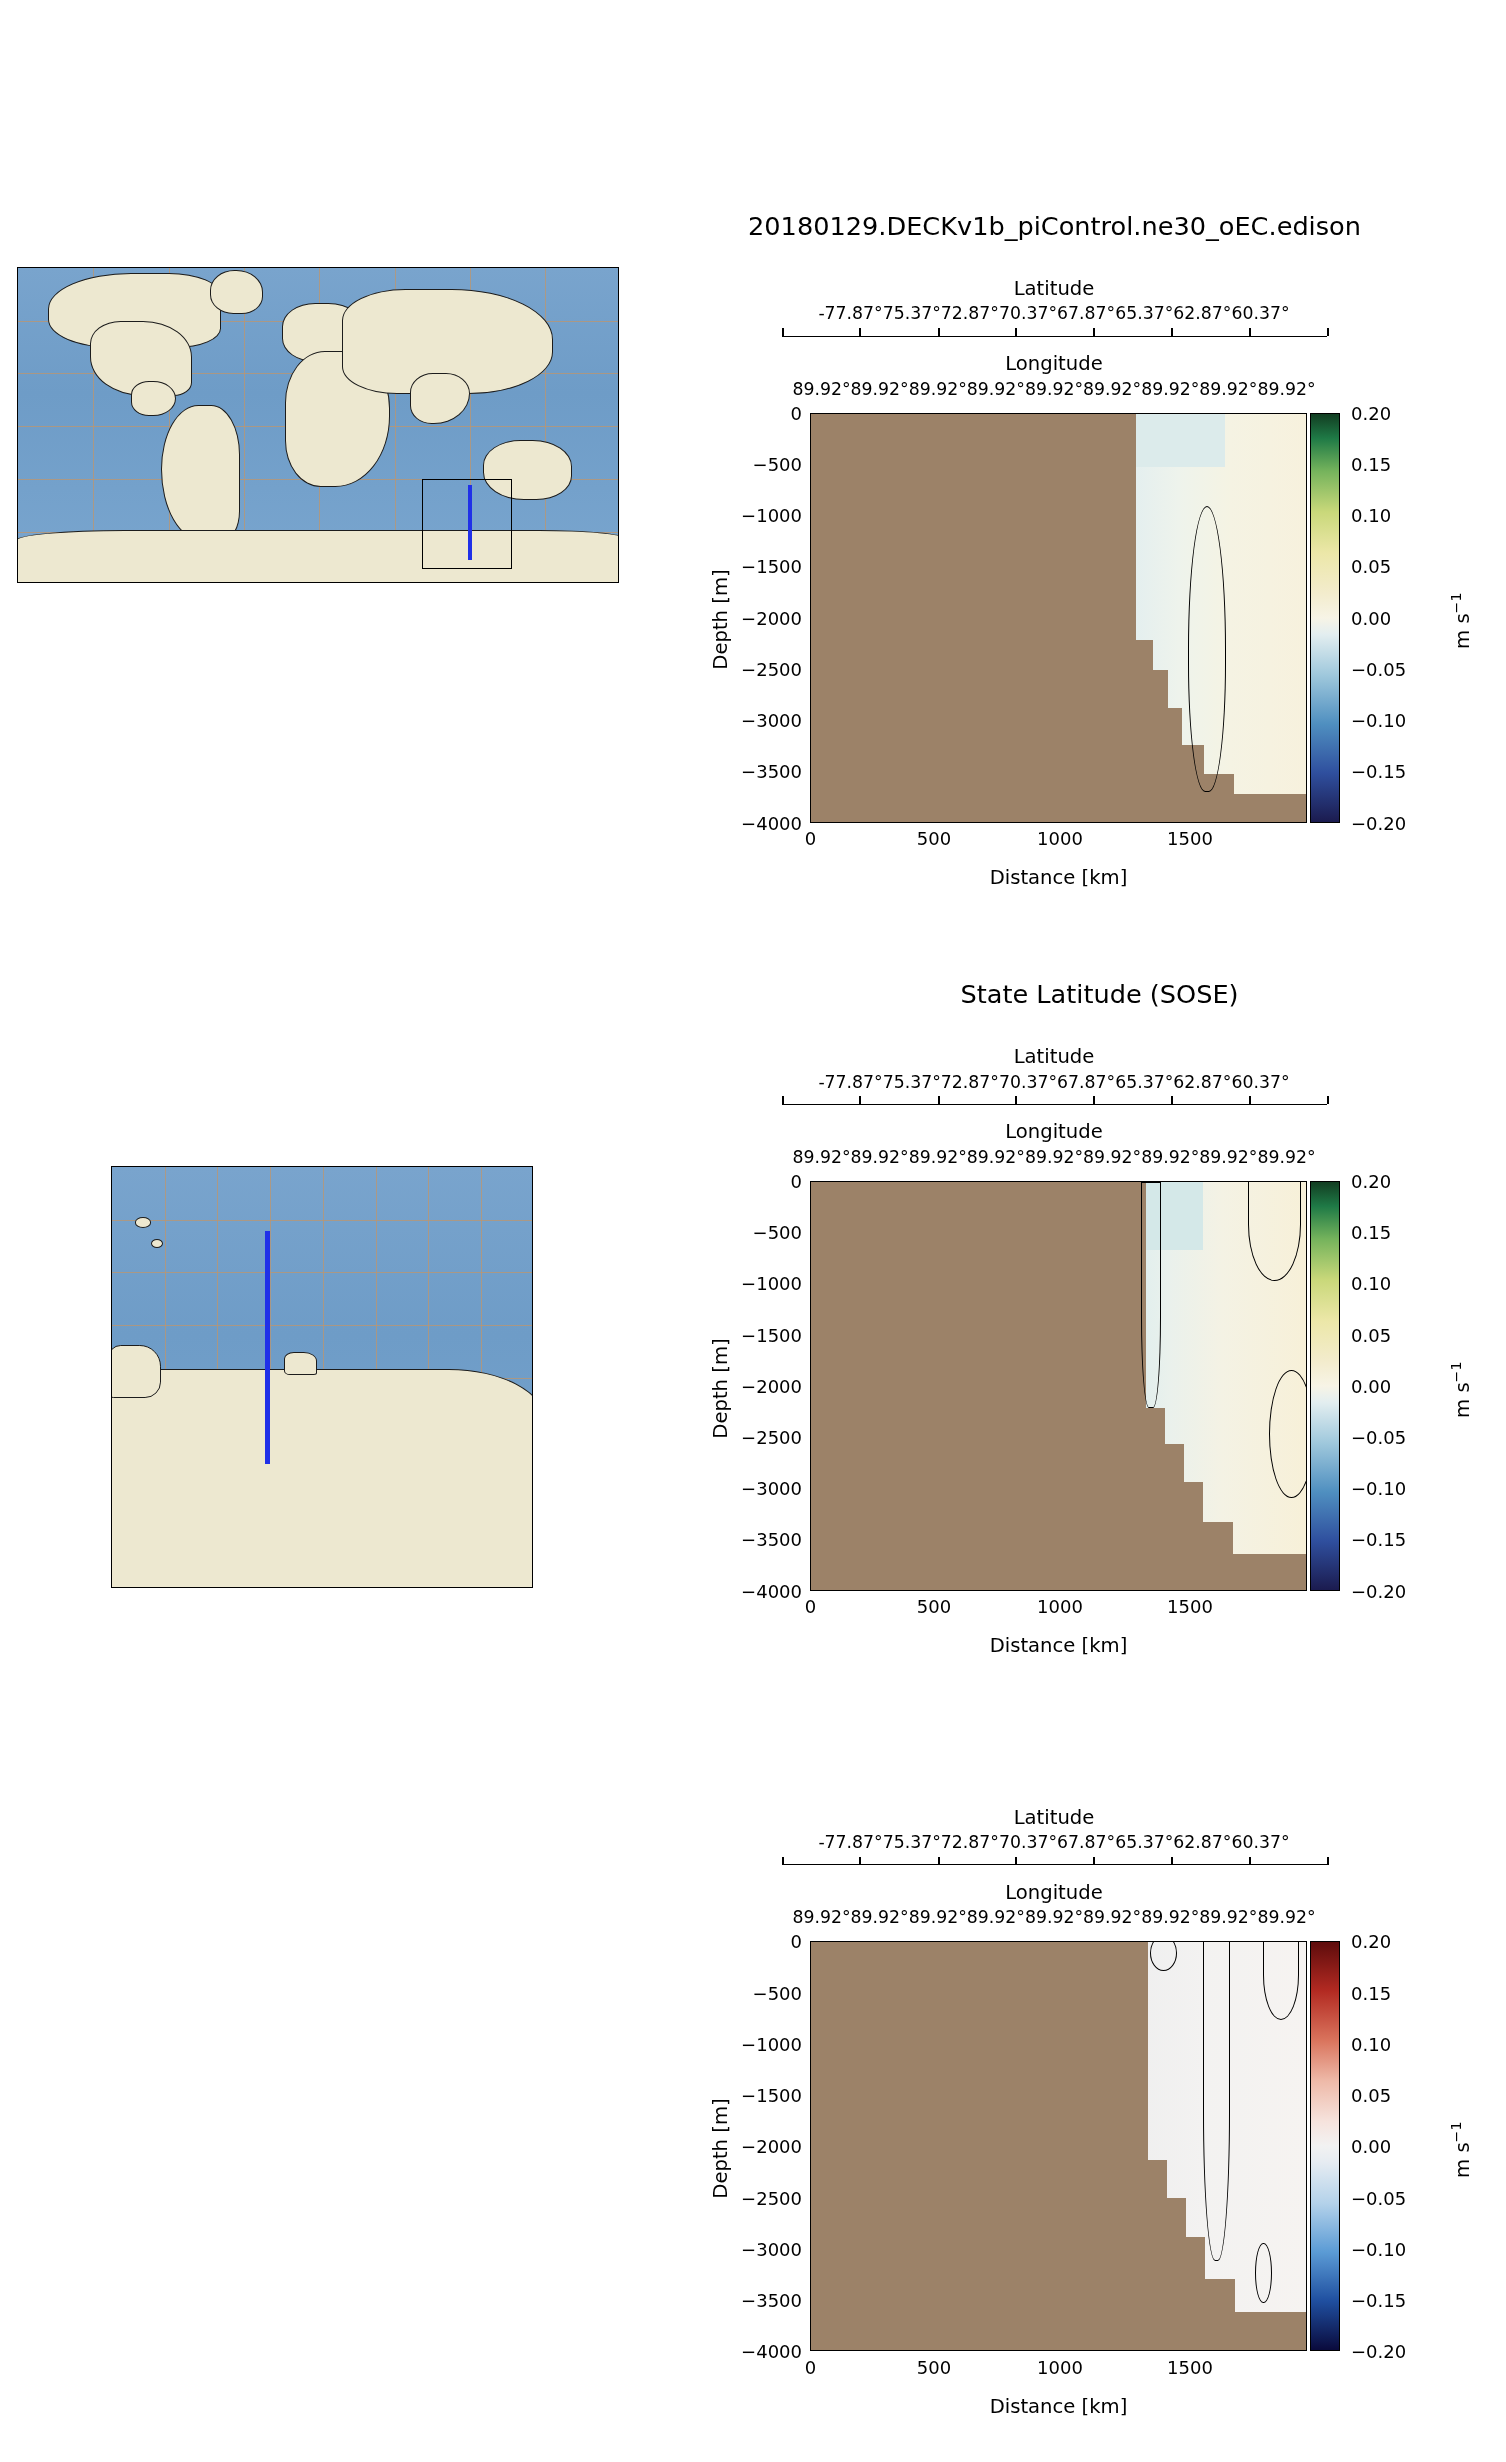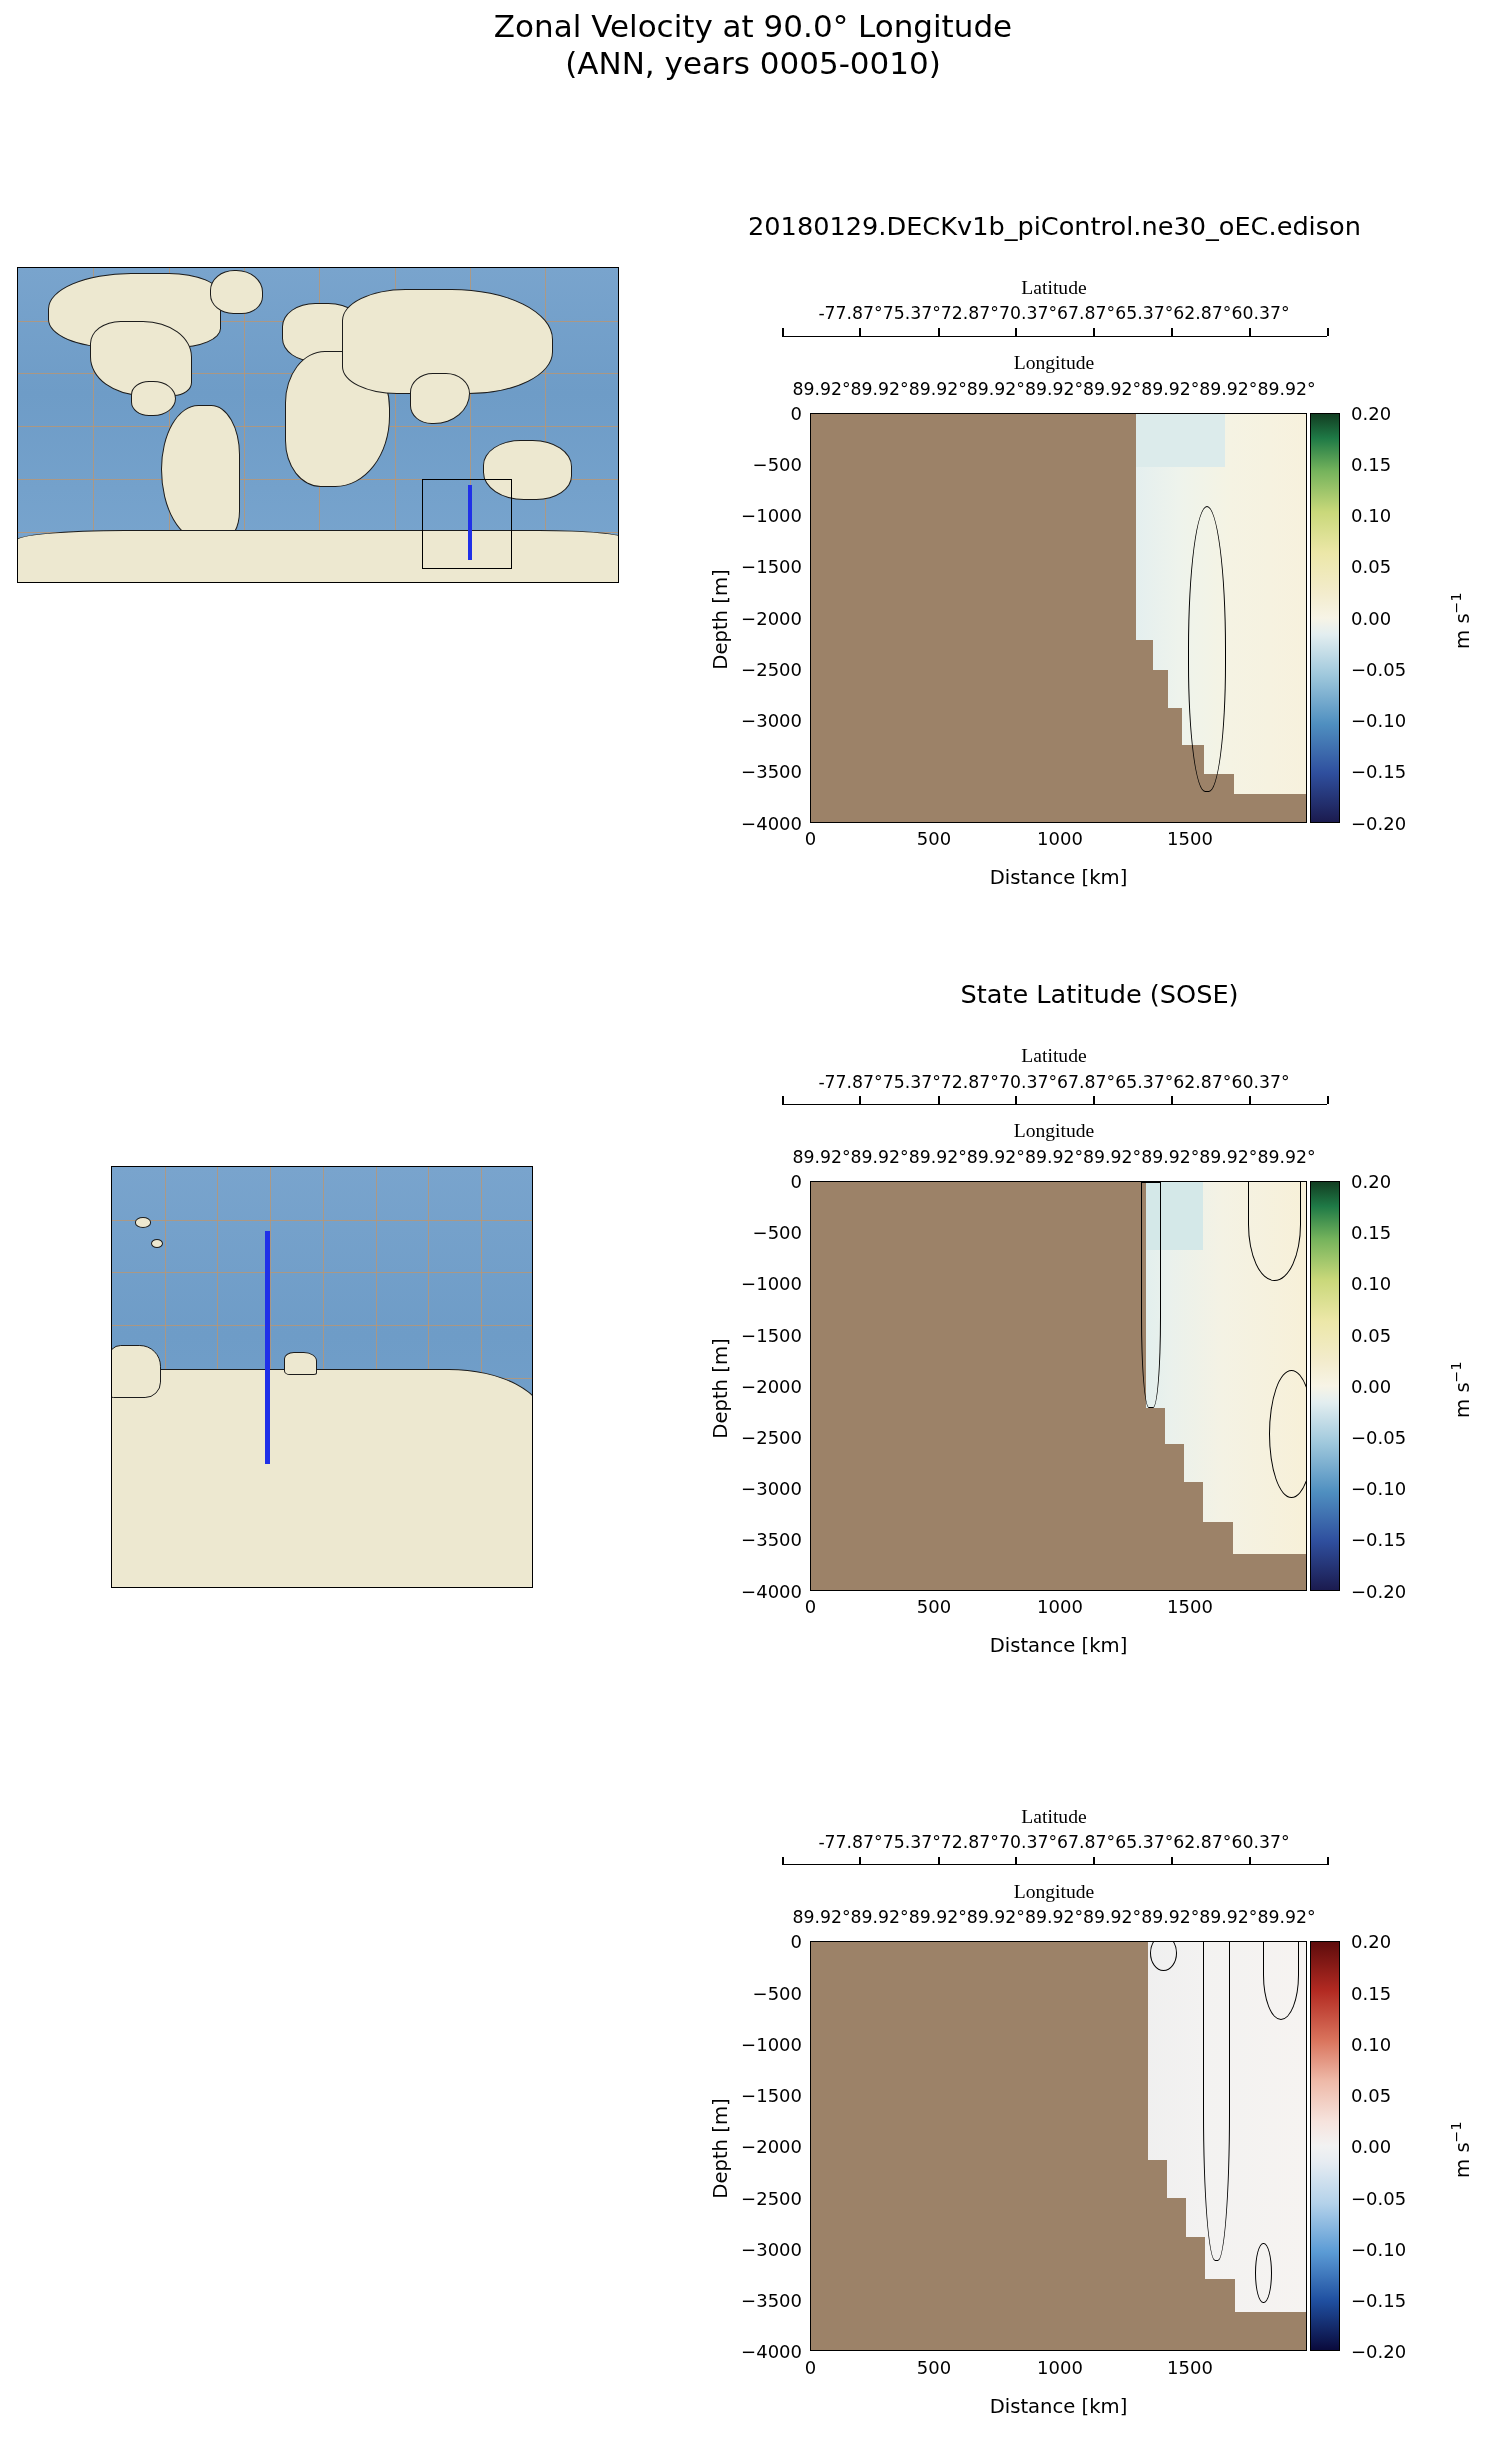--- a/index.html
+++ b/index.html
@@ -162,21 +162,20 @@
     position: absolute;
     background: #000;
   }
 
   
   .sec-axis-title {
     position: absolute;
     font-size: 19.6px;
     text-align: center;
     white-space: nowrap;
-    font-family: Liberation Serif, serif;
   }
   .sec-axis-row {
     position: absolute;
     font-size: 17.3px;
     white-space: nowrap;
   }
   .sec-axis-line {
     position: absolute;
     height: 1.1px;
     background: #000;
@@ -230,24 +229,20 @@
     transform-origin: 50% 50%;
     white-space: nowrap;
   }
   sup { font-size: 0.72em; }
 </style>
 </head>
 <body>
 
 <div class="page">
 
-  <div class="main-title">
-    <span>Zonal Velocity at 90.0° Longitude</span>
-    <span class="l2">(ANN, years 0005-0010)</span>
-  </div>
 
   <div class="panel panel1">
     <div class="panel-title">20180129.DECKv1b_piControl.ne30_oEC.edison</div>
   </div>
 
   <div class="map map1">
     <div class="map-ocean"></div>
 
     <div class="gridline-h" style="top:53px"></div>
     <div class="gridline-h" style="top:105px"></div>

